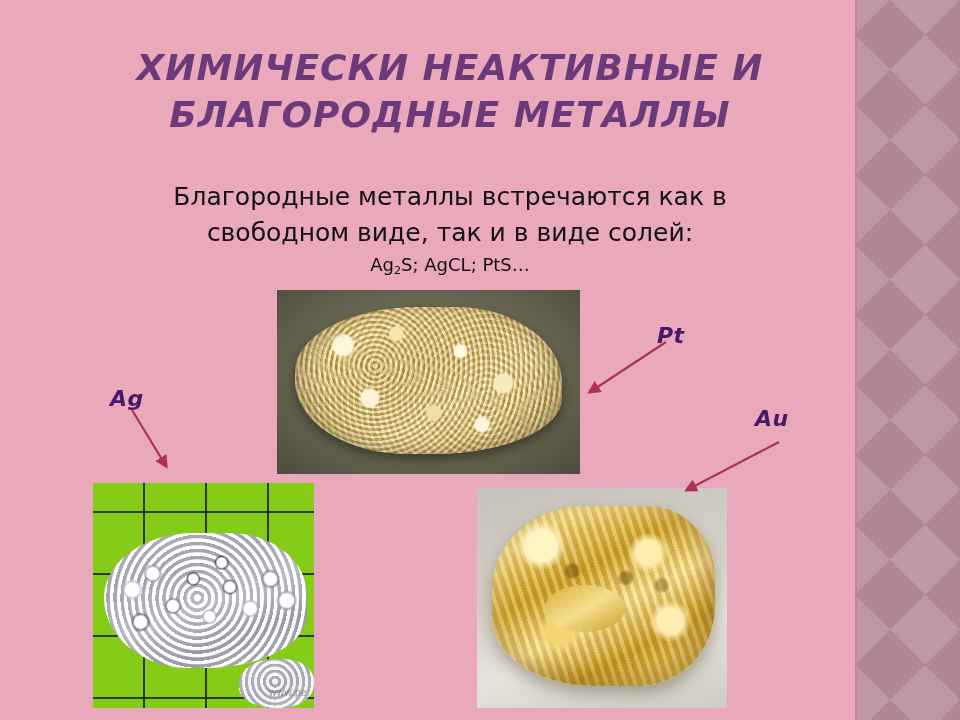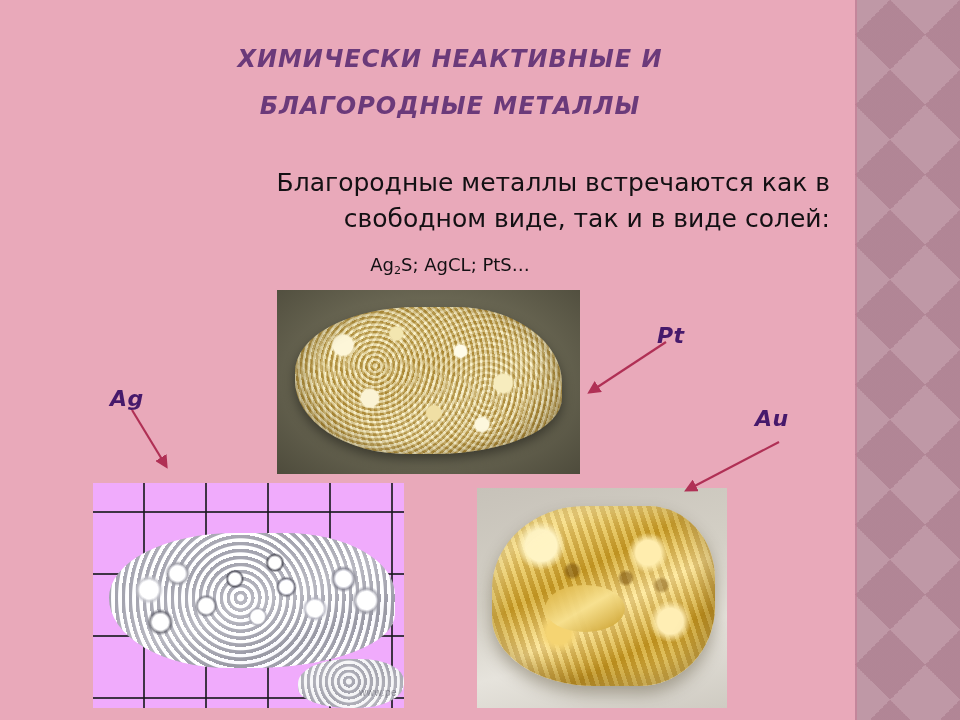--- a/index.html
+++ b/index.html
@@ -42,40 +42,40 @@
     left: 0;
     width: 2px;
     height: 720px;
     background: rgba(200,120,145,0.55);
   }
 
   
   #title {
     position: absolute;
     left: 60px;
-    top: 36px;
+    top: 44px;
     width: 780px;
     text-align: center;
     font-family: "DejaVu Sans", sans-serif;
     font-style: italic;
     font-weight: bold;
-    font-size: 24px;
+    font-size: 36px;
     line-height: 47px;
     letter-spacing: 1px;
     color: #6b3a7a;
     text-transform: uppercase;
     white-space: pre-line;
   }
 
   #subtitle {
     position: absolute;
     left: 70px;
-    top: 165px;
+    top: 179px;
     width: 760px;
-    text-align: right;
+    text-align: center;
     font-family: "DejaVu Sans", sans-serif;
     font-size: 25px;
     line-height: 36px;
     color: #131013;
     white-space: pre-line;
   }
 
   #formula {
     position: absolute;
     left: 70px;
@@ -147,23 +147,23 @@
   #photo-pt .shade {
     position: absolute;
     inset: 0;
     background: radial-gradient(ellipse at 50% 46%, transparent 48%, rgba(40,38,28,0.45) 100%);
   }
 
   
   #photo-ag {
     left: 93px;
     top: 483px;
-    width: 311px;
+    width: 221px;
     height: 225px;
-    background: #f0abfc;
+    background: #84cc16;
   }
   #photo-ag .grid {
     position: absolute;
     inset: 0;
     background-image:
       linear-gradient(to right, rgba(25,25,30,0.82) 2px, transparent 2px),
       linear-gradient(to bottom, rgba(25,25,30,0.82) 2px, transparent 2px);
     background-size: 62px 62px, 62px 62px;
     background-position: 50px 8px, 8px 28px;
   }

